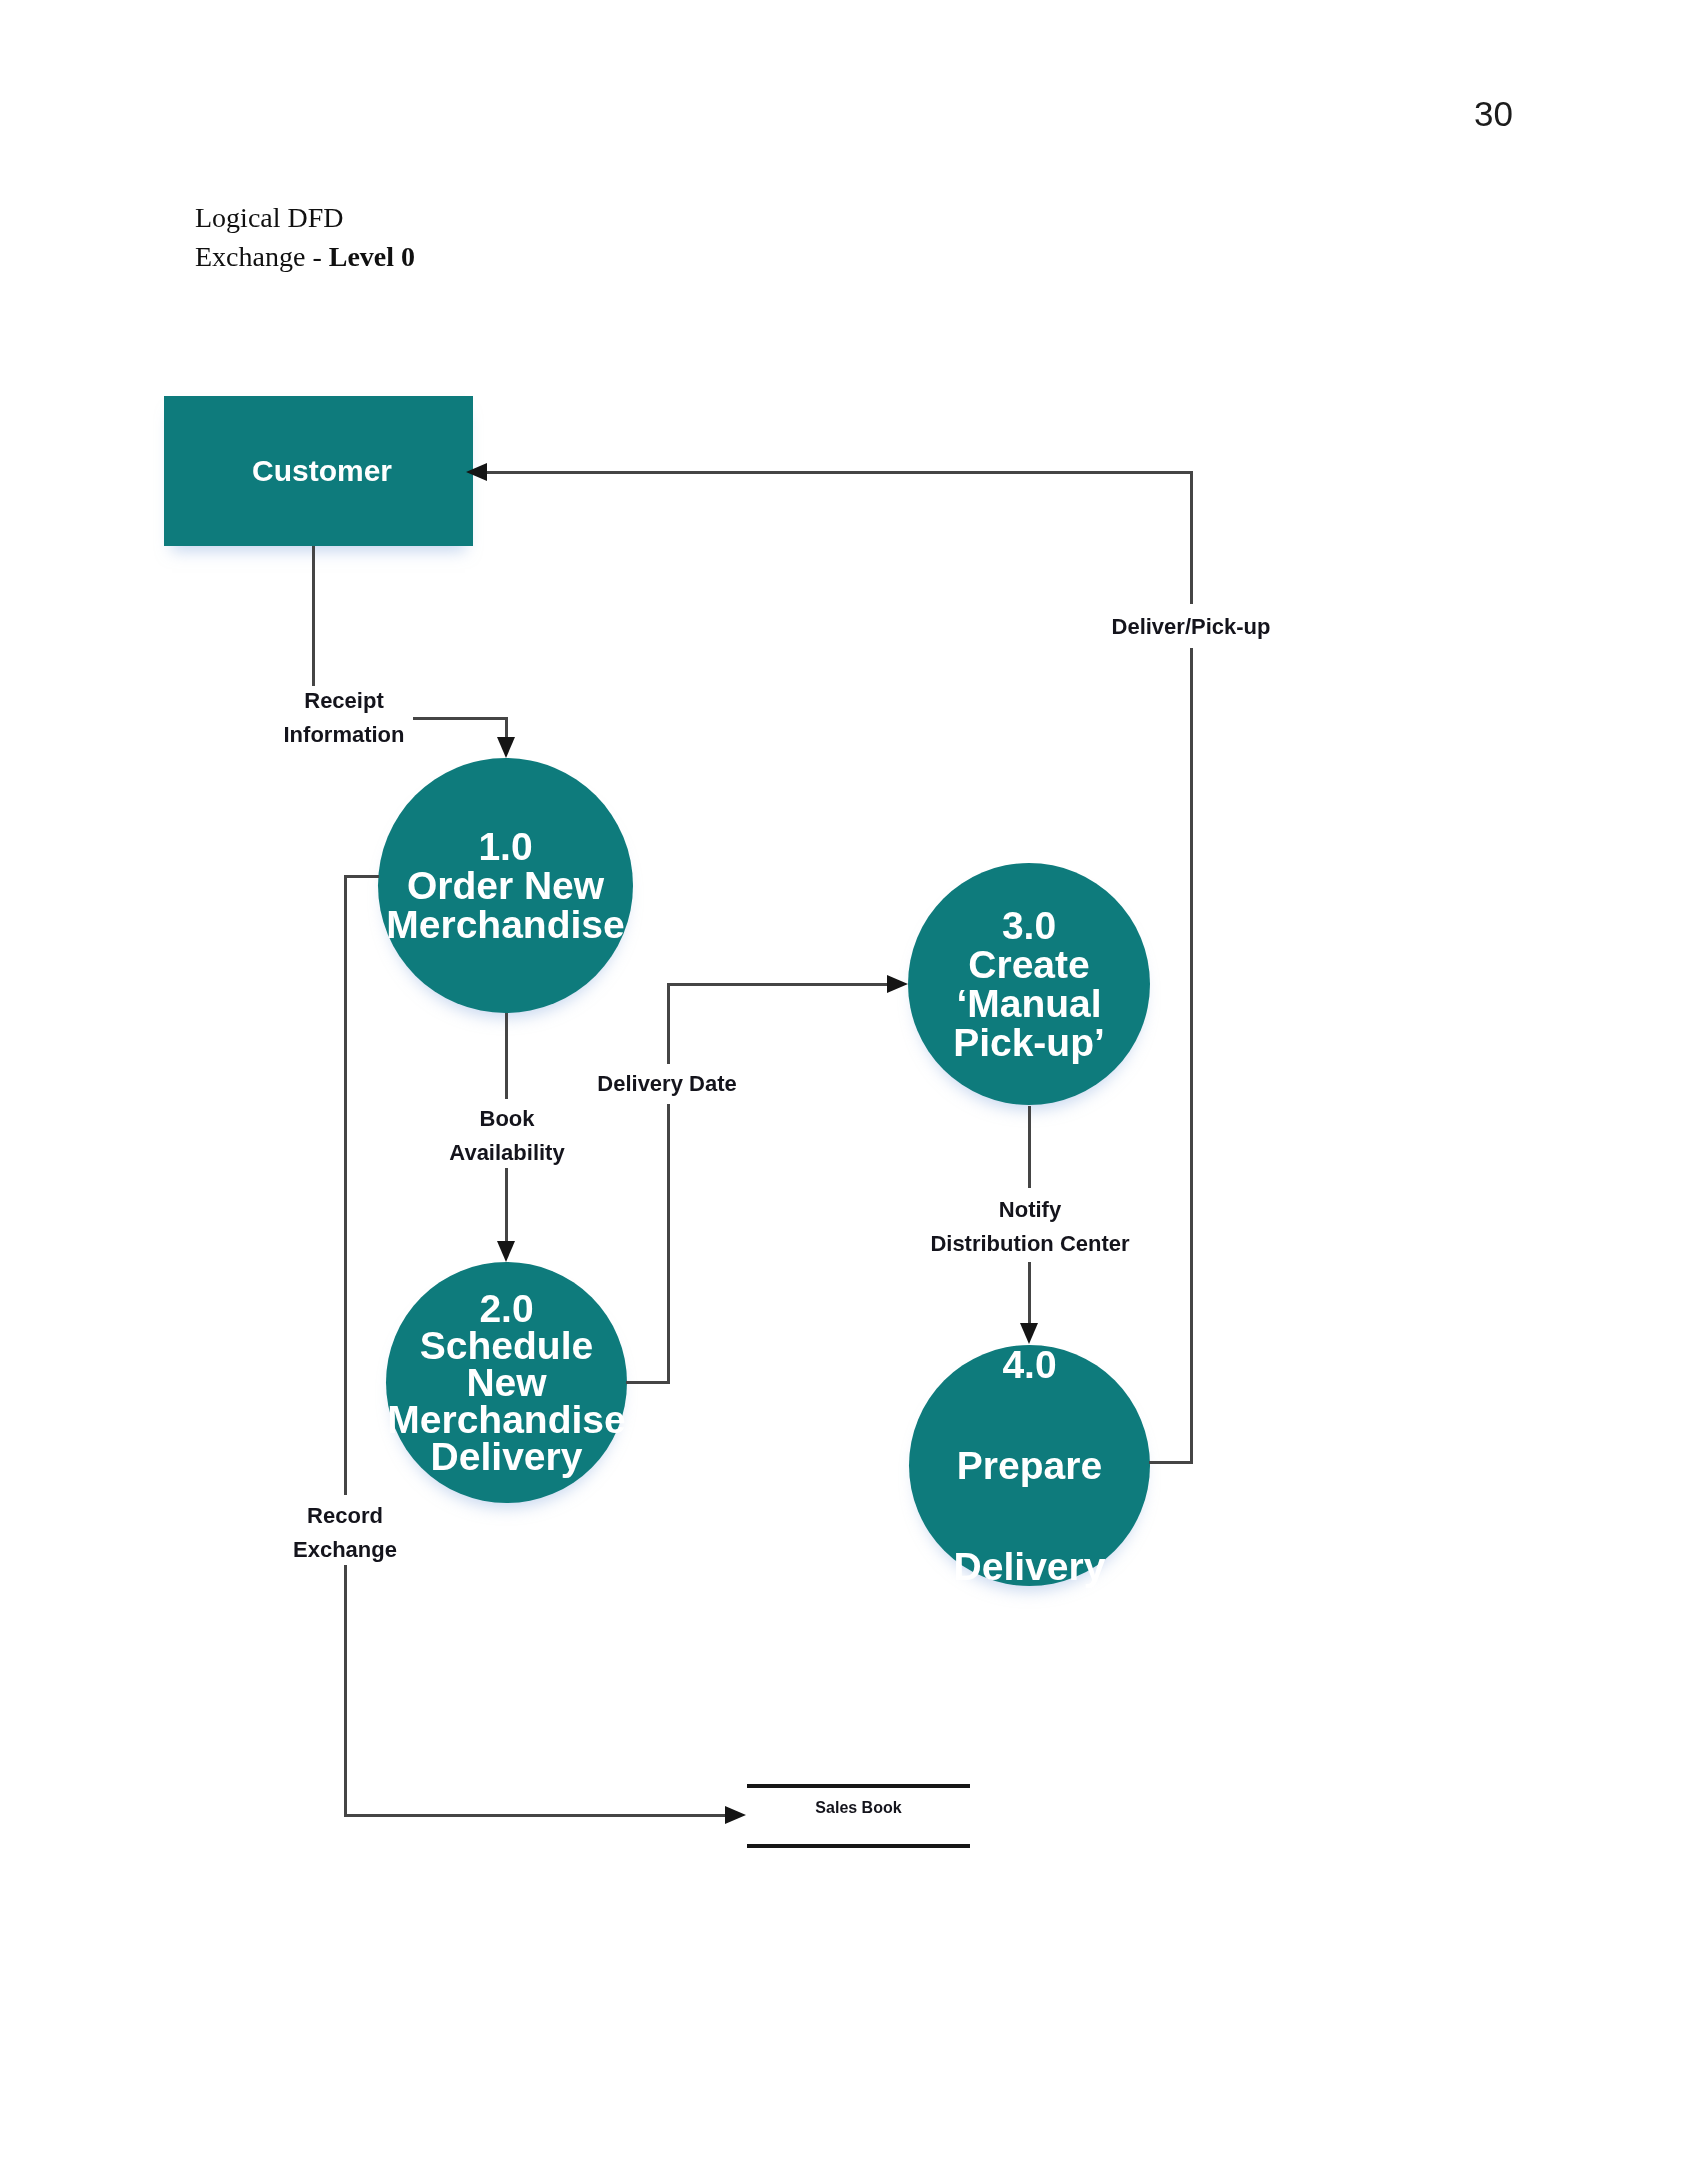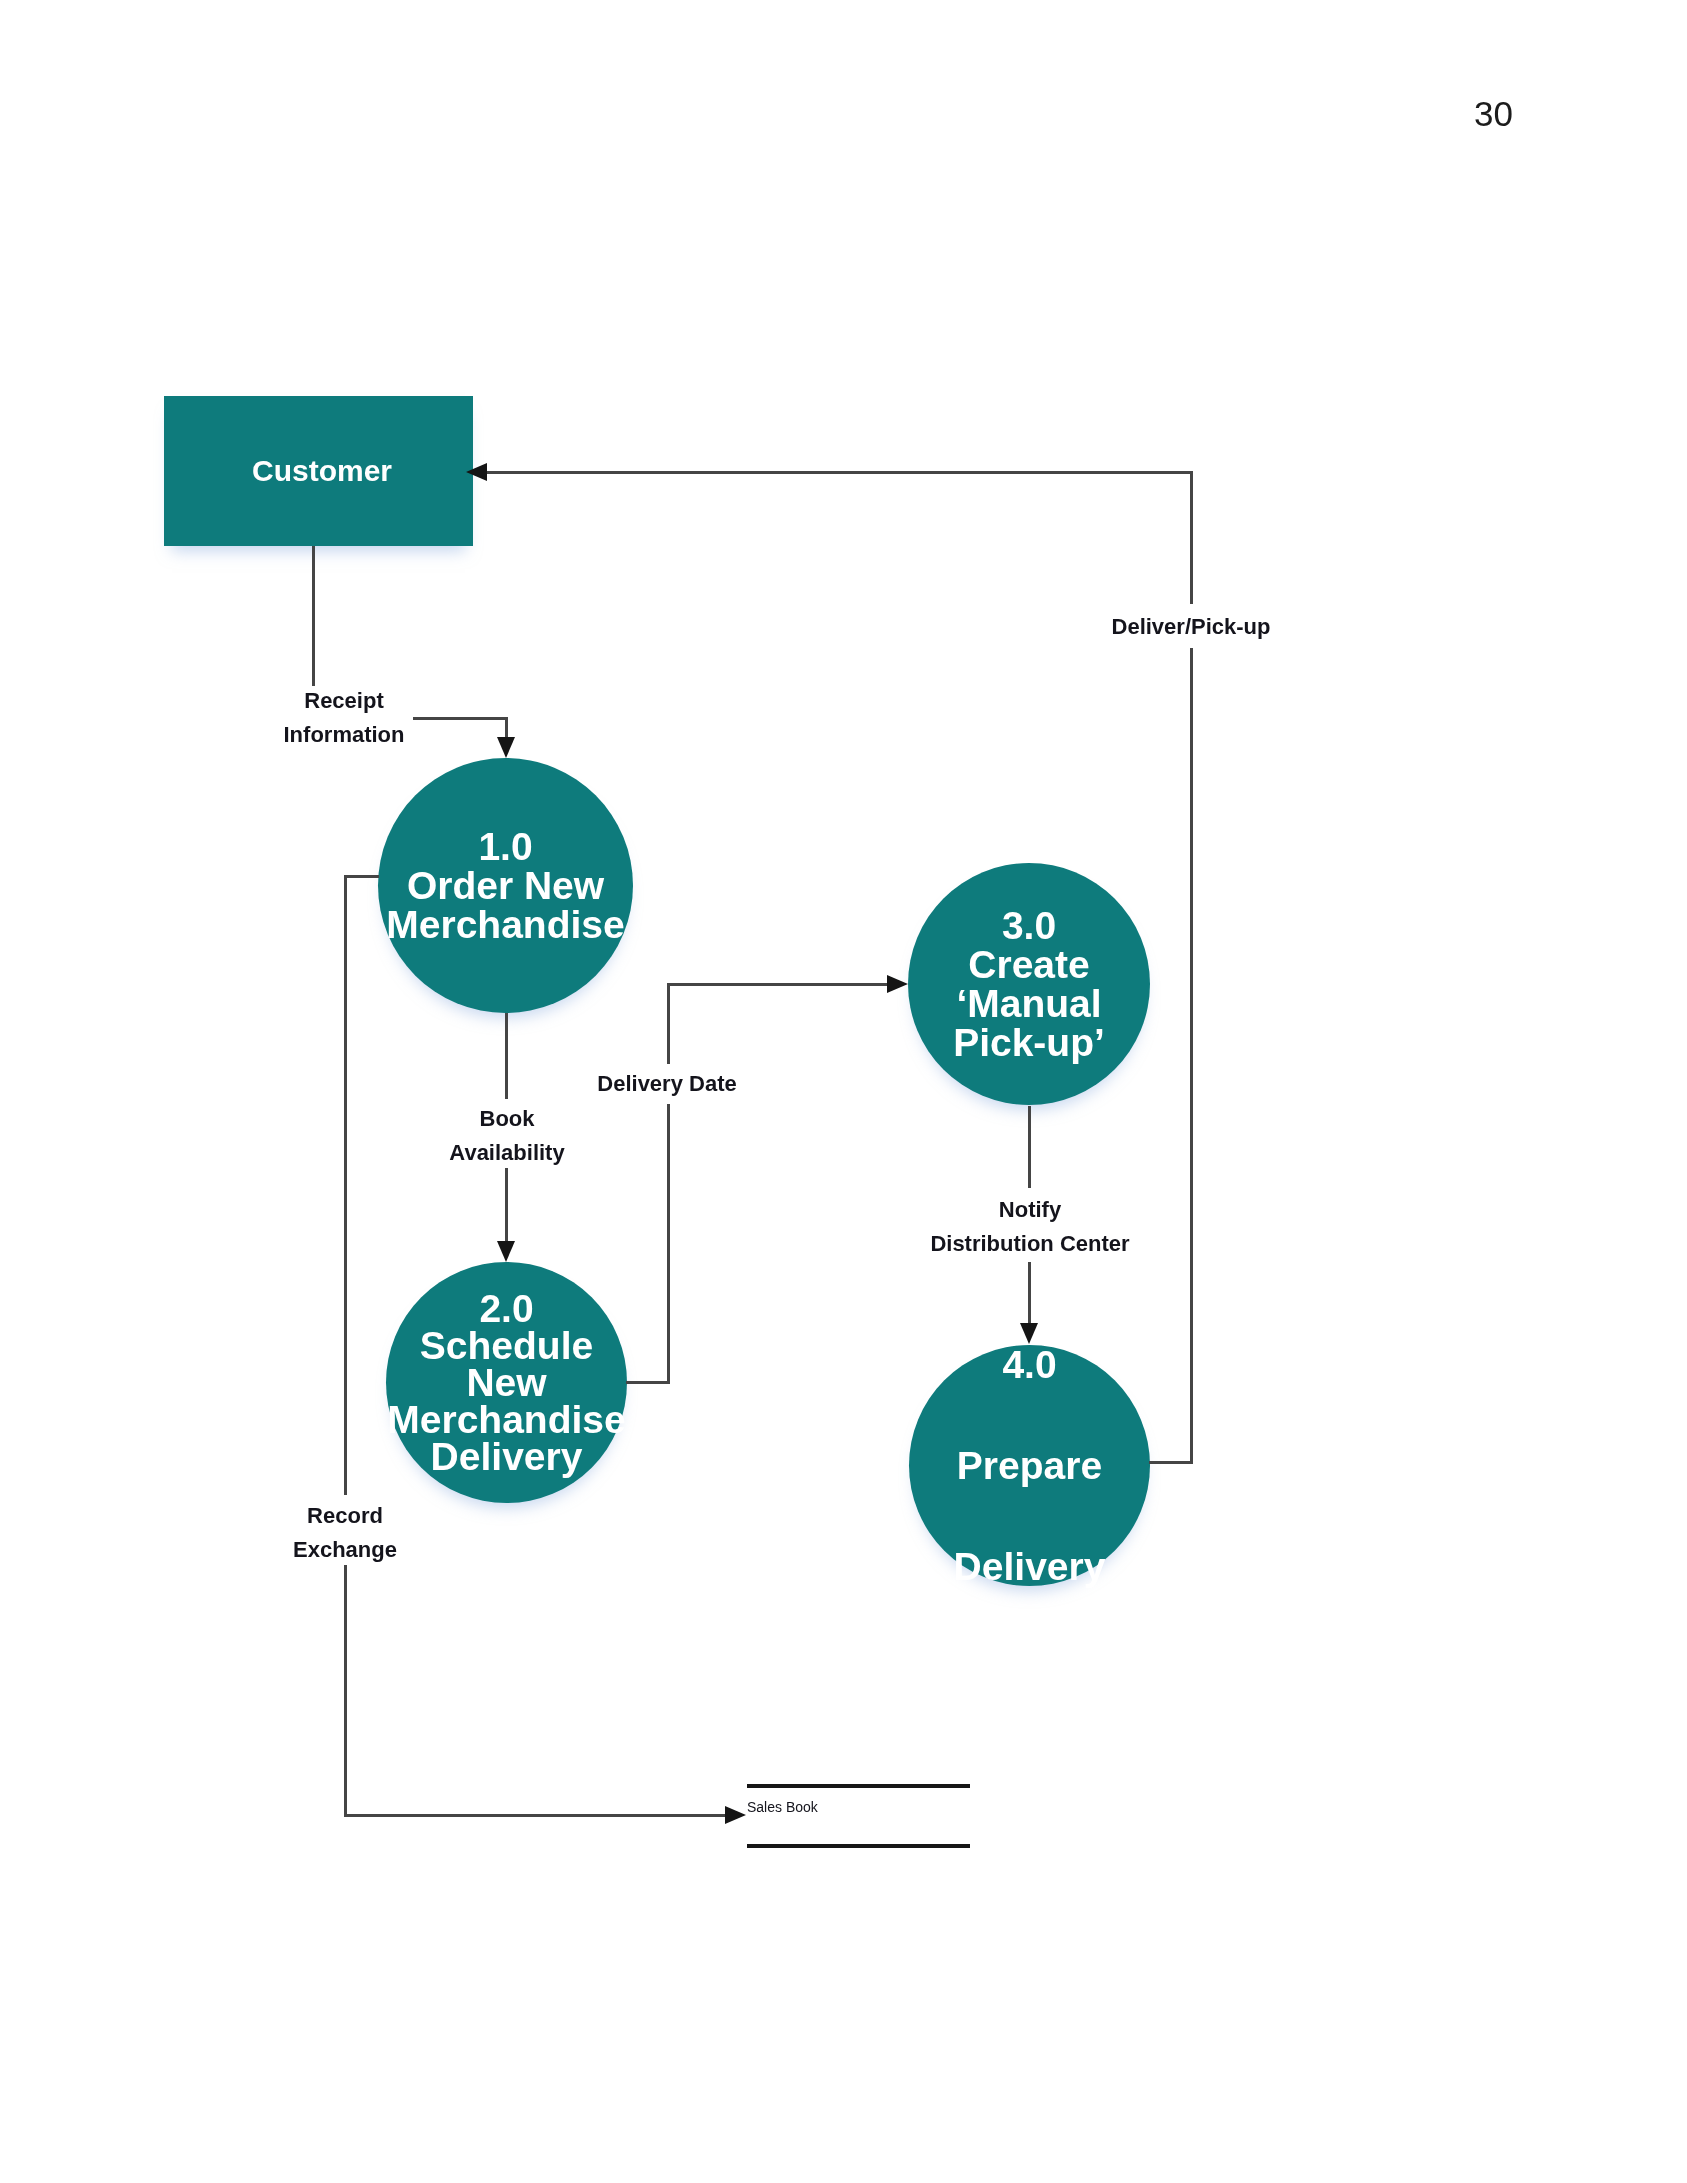--- a/index.html
+++ b/index.html
@@ -37,22 +37,22 @@
   #p1{left:354px;top:758px;width:255px;height:255px;}
   #p2{left:362px;top:1262px;width:241px;height:241px;line-height:37px;}
   #p3{left:884px;top:863px;width:242px;height:242px;}
   #p4{left:885px;top:1345px;width:241px;height:241px;justify-content:space-between;}
 
   
   .store-bar{position:absolute;left:723px;width:223px;height:4.1px;background:#161616;}
   #store-bar-top{top:1784px;}
   #store-bar-bottom{top:1844px;}
   .store-label{
-    position:absolute;left:723px;top:1799px;width:223px;text-align:left;
-    font-weight:400;font-size:14px;color:#14141c;
+    position:absolute;left:723px;top:1799px;width:223px;text-align:center;
+    font-weight:700;font-size:16px;color:#14141c;
   }
 
   
   .ln{position:absolute;background:#454545;}
   .h{height:2.5px;}
   .v{width:2.5px;}
 
   
   .arr{position:absolute;width:0;height:0;}
   .arr-down{border-left:9px solid transparent;border-right:9px solid transparent;border-top:21.4px solid #151515;}
@@ -71,20 +71,24 @@
   #lbl-record{left:321px;top:1499px;}
   #lbl-deliver{left:1167px;top:610px;}
 </style>
 </head>
 <body>
 
 <div class="page">
 
   <div class="page-number">30</div>
 
+  <div class="doc-title">
+    <div>Logical DFD</div>
+    <div><span>Exchange - </span><span class="bold">Level 0</span></div>
+  </div>
 
   <div class="entity">
     <span>Customer</span>
   </div>
 
   <div class="process" id="p1">
     <span>1.0</span>
     <span>Order New</span>
     <span>Merchandise</span>
   </div>

